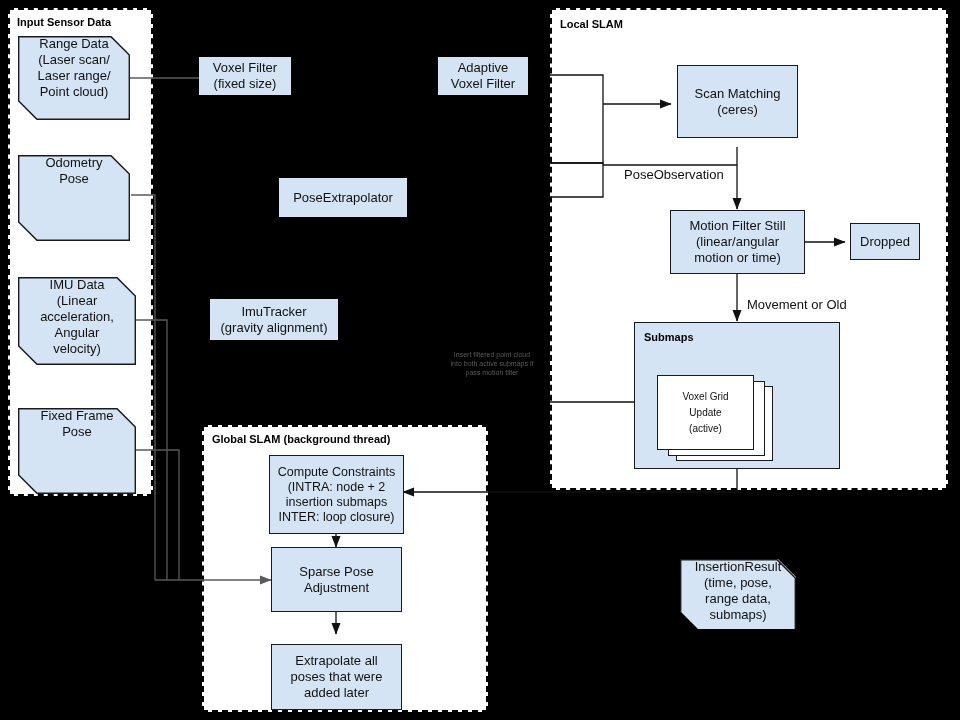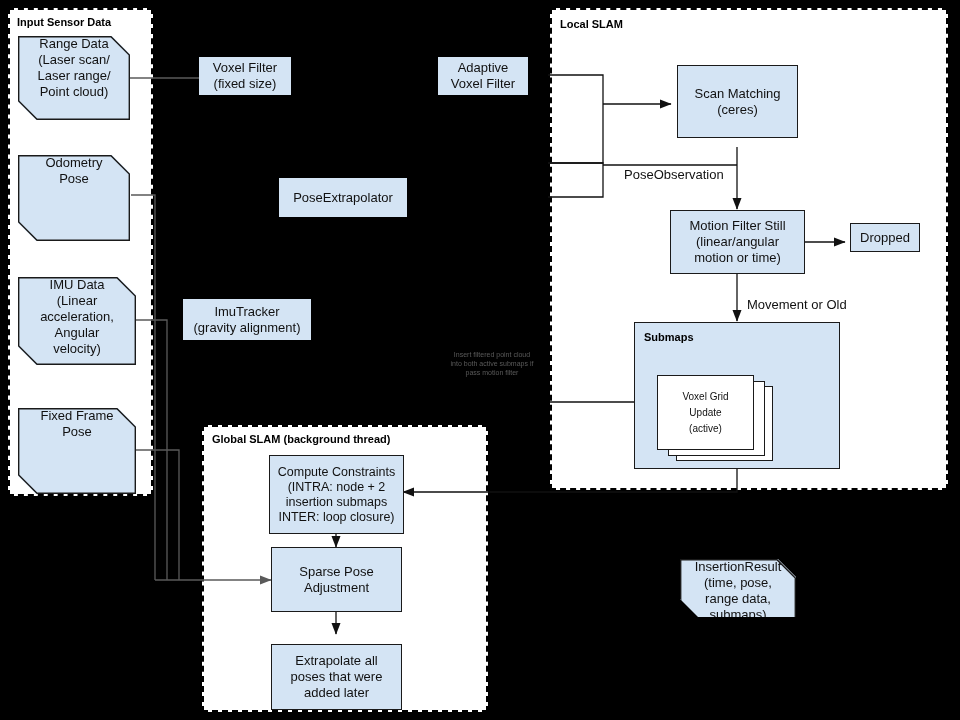--- a/index.html
+++ b/index.html
@@ -216,37 +216,37 @@
 
   <div class="node noborder" style="left:438px;top:57px;width:90px;height:38px;">
     <span>Adaptive
 Voxel Filter</span>
   </div>
 
   <div class="node noborder" style="left:279px;top:178px;width:128px;height:39px;">
     <span>PoseExtrapolator</span>
   </div>
 
-  <div class="node noborder" style="left:183px;top:299px;width:128px;height:41px;">
+  <div class="node noborder" style="left:210px;top:299px;width:128px;height:41px;">
     <span>ImuTracker
 (gravity alignment)</span>
   </div>
 
   <div class="node" style="left:677px;top:65px;width:121px;height:73px;">
     <span>Scan Matching
 (ceres)</span>
   </div>
 
   <div class="node" style="left:670px;top:210px;width:135px;height:64px;">
     <span>Motion Filter Still
 (linear/angular
 motion or time)</span>
   </div>
 
-  <div class="node" style="left:850px;top:223px;width:70px;height:29px;">
+  <div class="node" style="left:850px;top:223px;width:70px;height:37px;">
     <span>Dropped</span>
   </div>
 
   <div class="subpanel" style="left:634px;top:322px;width:206px;height:147px;"></div>
   <div class="subpanel-title" style="left:644px;top:331px;">Submaps</div>
 
   <div class="card" style="left:676px;top:386px;width:97px;height:75px;"></div>
   <div class="card" style="left:668px;top:381px;width:97px;height:75px;"></div>
   <div class="card" style="left:657px;top:375px;width:97px;height:75px;">
     <span>Voxel Grid
@@ -265,21 +265,21 @@
     <span>Sparse Pose
 Adjustment</span>
   </div>
 
   <div class="node" style="left:271px;top:644px;width:131px;height:66px;">
     <span>Extrapolate all
 poses that were
 added later</span>
   </div>
 
-  <div class="datashape" style="left:680px;top:559px;width:116px;height:58px;">
+  <div class="datashape" style="left:680px;top:559px;width:116px;height:70px;">
     <svg class="edge" viewBox="0 0 116 77" preserveAspectRatio="none">
       <polygon points="0.7,0.7 97,0.7 115.3,19 115.3,76.3 19,76.3 0.7,58" fill="none" stroke="#1a1a1a" stroke-width="1.4" vector-effect="non-scaling-stroke"></polygon>
     </svg>
     <span>InsertionResult
 (time, pose,
 range data,
 submaps)</span>
   </div>
 
   <div class="edgelabel" style="left:624px;top:167px;">PoseObservation</div>

